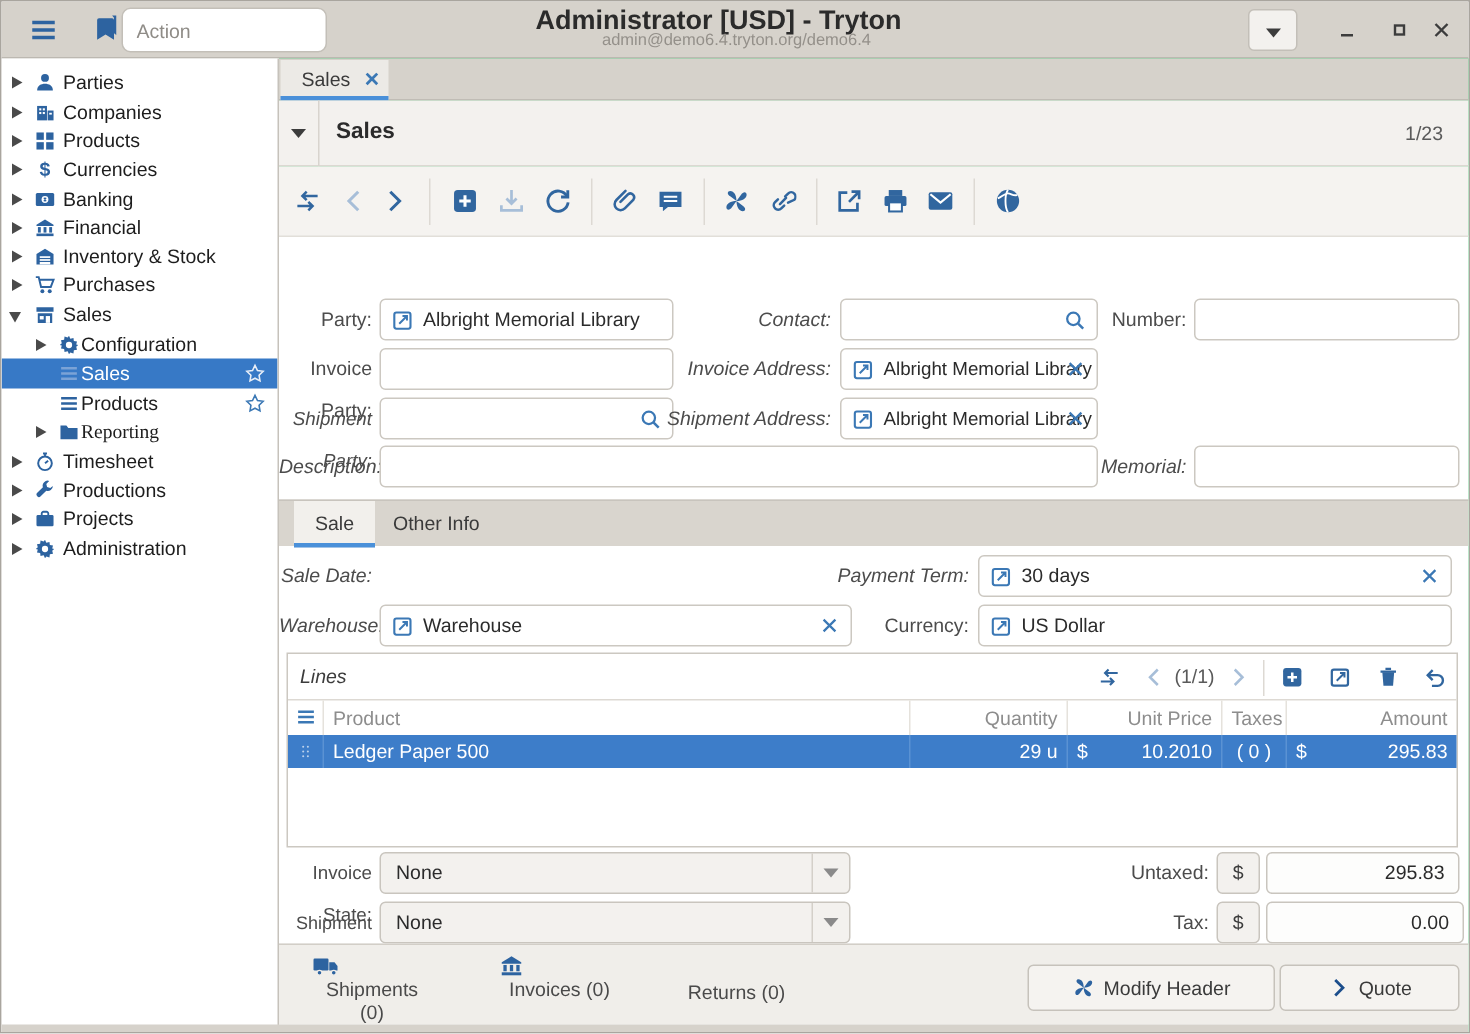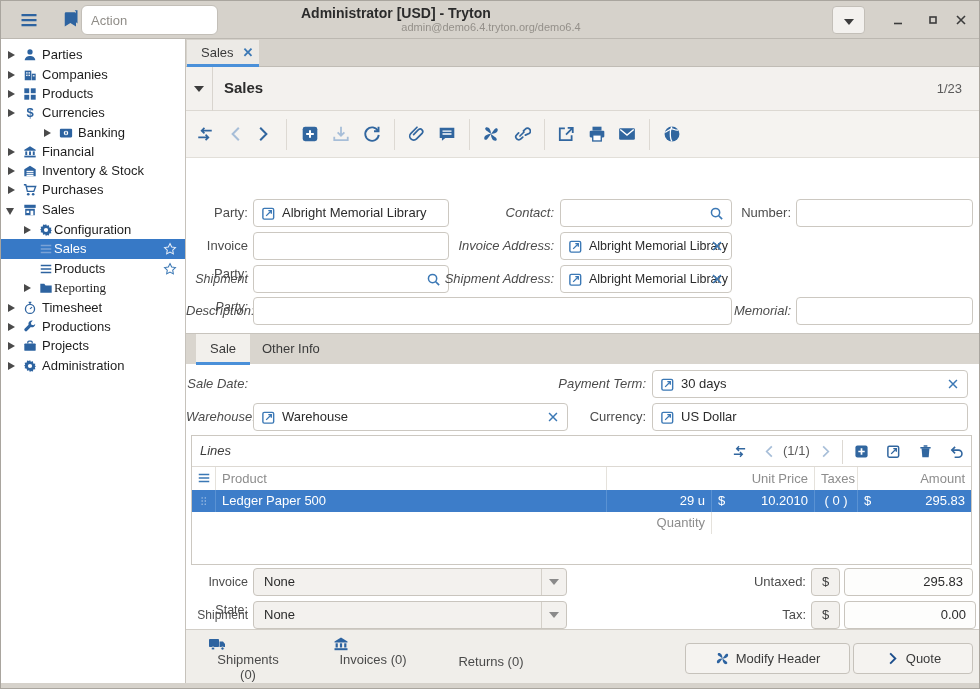--- a/index.html
+++ b/index.html
@@ -5,21 +5,21 @@
   * { box-sizing: border-box; }
   html,body { margin:0; padding:0; background:#e9e7e3; }
   body { font-family:"Liberation Sans", sans-serif; font-size:13px; color:#2b2b2b; }
   .window { position:relative; width:980px; height:689px; background:#ffffff; border:1px solid #a9a59e; overflow:hidden; }
 
   
   .titlebar { position:absolute; left:0; top:0; width:978px; height:38px; background:#d6d2cb; border-bottom:1px solid #bcb8b1; }
   .tb-icon { position:absolute; color:#2d63a0; cursor:pointer; }
   .action-input { position:absolute; left:80px; top:4px; width:137px; height:30px; border:1px solid #c3bfb8; border-radius:6px; background:#fff; padding:0 9px; font-size:13px; color:#2b2b2b; outline:none; }
   .action-input::placeholder { color:#8f8c87; }
-  .tb-title { position:absolute; left:300px; top:4px; width:380px; font-weight:bold; font-size:14px; color:#2b2b2b; line-height:17px; }
+  .tb-title { position:absolute; left:288px; top:4px; width:380px; text-align:center; font-weight:bold; font-size:18px; color:#2b2b2b; line-height:17px; }
   .tb-sub { position:absolute; left:300px; top:20px; width:380px; text-align:center; font-size:11px; color:#94908a; }
   .tb-dd { position:absolute; left:831px; top:5px; width:33px; height:28px; background:#f3f1ee; border:1px solid #c3bfb8; border-radius:4px; cursor:pointer; }
   .tb-dd .tri { position:absolute; left:11px; top:12px; width:0; height:0; border-left:5px solid transparent; border-right:5px solid transparent; border-top:6px solid #3c3c3c; }
   .win-btn { position:absolute; top:8px; width:22px; height:22px; color:#3c3c3c; text-align:center; cursor:pointer; }
 
   
   .sidebar { position:absolute; left:0; top:38px; width:185px; height:650px; background:#ffffff; border-right:1px solid #c6c2bb; overflow:hidden; }
   .tree-item { position:absolute; left:0; width:184px; height:20px; line-height:20px; cursor:pointer; white-space:nowrap; }
   .tree-item .exp { position:absolute; top:6px; width:0; height:0; }
   .exp.closed { border-top:4.5px solid transparent; border-bottom:4.5px solid transparent; border-left:7px solid #4a4a4a; }
@@ -174,21 +174,21 @@
         </span>
       <span class="tlabel" style="left:41px;">Products</span>
     </div>
 
     <div class="tree-item" style="top:64px;">
       <span class="exp closed" style="left:7px;"></span>
       <span class="ticon" style="left:22px;font-weight:bold;font-size:13px;line-height:14px;text-align:center;">$</span>
       <span class="tlabel" style="left:41px;">Currencies</span>
     </div>
 
-    <div class="tree-item" style="top:84px;margin-left:36px;">
+    <div class="tree-item" style="top:84px;">
       <span class="exp closed" style="left:7px;"></span>
       <span class="ticon" style="left:22px;">
           <svg viewBox="0 0 16 16" width="14" height="14">
             <rect x="1" y="3" width="14" height="10" rx="1.2" fill="currentColor"></rect>
             <circle cx="8" cy="8" r="2.6" fill="#fff"></circle>
             <path d="M8 6.4v3.2M7 7.2h2M7 8.8h2" stroke="currentColor" stroke-width="0.9"></path>
           </svg>
         </span>
       <span class="tlabel" style="left:41px;">Banking</span>
     </div>
@@ -607,21 +607,21 @@
             </span>
         </div>
 
         <div class="handle-col">
           <svg viewBox="0 0 16 16" width="14" height="14" style="margin:4px auto 0;color:#3b78b5;">
               <path d="M2 4h12M2 8h12M2 12h12" stroke="currentColor" stroke-width="1.8"></path>
             </svg>
         </div>
         <div class="thead">
           <span class="hc" style="left:24px;width:391px;">Product</span>
-          <span class="hc ralign" style="left:415px;width:105px;margin-top:44px;">Quantity</span>
+          <span class="hc ralign" style="left:415px;width:105px;">Quantity</span>
           <span class="hc ralign" style="left:520px;width:103px;">Unit Price</span>
           <span class="hc" style="left:623px;width:43px;">Taxes</span>
           <span class="hc ralign" style="left:666px;width:113px;border-right:none;">Amount</span>
         </div>
 
         <div class="trow">
           <span class="rc" style="left:0;width:24px;">
             <svg viewBox="0 0 16 16" width="10" height="14" style="margin:4px auto 0;">
                 <g fill="#bcd2ec">
                   <circle cx="5" cy="3" r="1.1"></circle>

